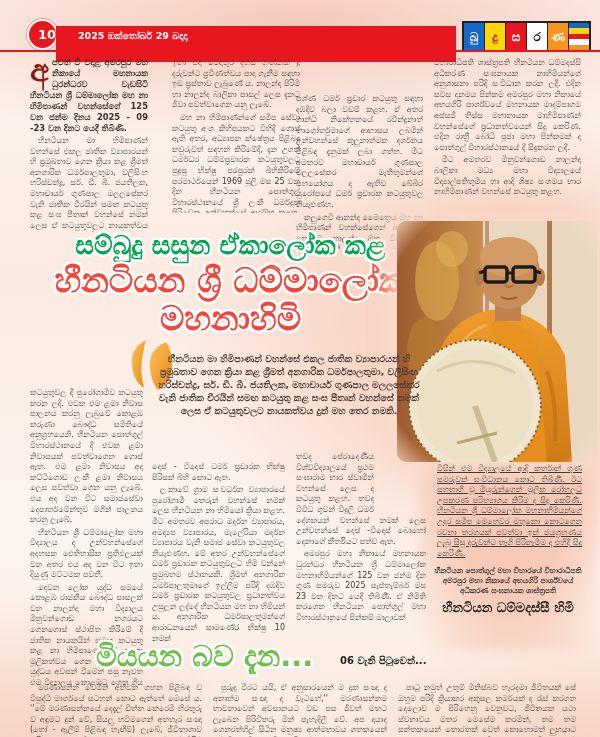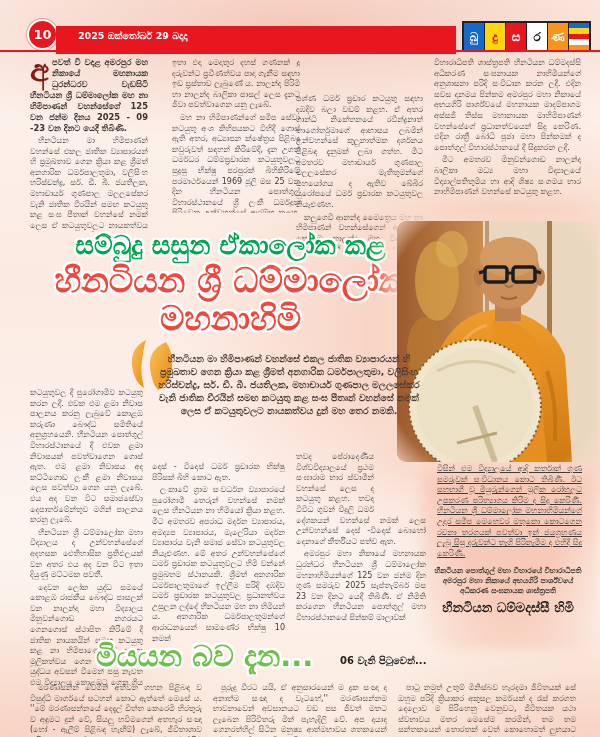--- a/index.html
+++ b/index.html
@@ -10,22 +10,22 @@
       radial-gradient(ellipse 430px 340px at 82% 46%, rgba(246,195,174,.95) 0%, rgba(246,195,175,0) 72%),
       radial-gradient(ellipse 620px 150px at 50% 3%, rgba(243,196,180,.9) 0%, rgba(243,196,180,0) 80%),
       radial-gradient(ellipse 340px 200px at 2% 100%, rgba(246,205,189,.8) 0%, rgba(246,205,189,0) 70%),
       radial-gradient(ellipse 340px 170px at 98% 100%, rgba(246,205,189,.8) 0%, rgba(246,205,189,0) 70%),
       linear-gradient(180deg,#fdf6f1 0%,#fbeae1 38%,#fdf4ef 72%,#fbeade 100%);
   }
   .abs{position:absolute;}
   
   .page-circle{left:27px;top:19px;width:27px;height:27px;border-radius:50%;
     background:#e8171f;border:2px solid #fff;color:#fff;font-weight:bold;font-size:13px;
-    display:flex;align-items:center;justify-content:center;box-shadow:0 0 0 1px rgba(200,30,30,.35);}
-  .date-bar{left:56px;top:26px;width:400px;height:28px;background:#e8171f;color:#fff;
+    display:flex;align-items:center;justify-content:flex-end;box-shadow:0 0 0 1px rgba(200,30,30,.35);}
+  .date-bar{left:56px;top:26px;width:400px;height:36px;background:#e8171f;color:#fff;
     font-size:9.5px;font-weight:bold;line-height:20px;padding-left:22px;box-sizing:border-box;}
   .logo{left:462px;top:21px;height:27px;display:flex;border:2px solid #222;background:#222;gap:1px;}
   .logo-block{width:20px;display:flex;align-items:center;justify-content:center;
     font-weight:bold;font-size:12px;}
   .lb1{background:#1668c9;color:#fff;}
   .lb2{background:#ffd60a;color:#c81414;}
   .lb3{background:#e8171f;color:#fff;}
   .lb4{background:#ffffff;color:#111;}
   .lb5{background:#f7941d;color:#fff;}
   .lb-flag{background:linear-gradient(180deg,#1668c9 0 20%,#ffd60a 20% 40%,#e8171f 40% 60%,#fff 60% 80%,#f7941d 80% 100%);}

